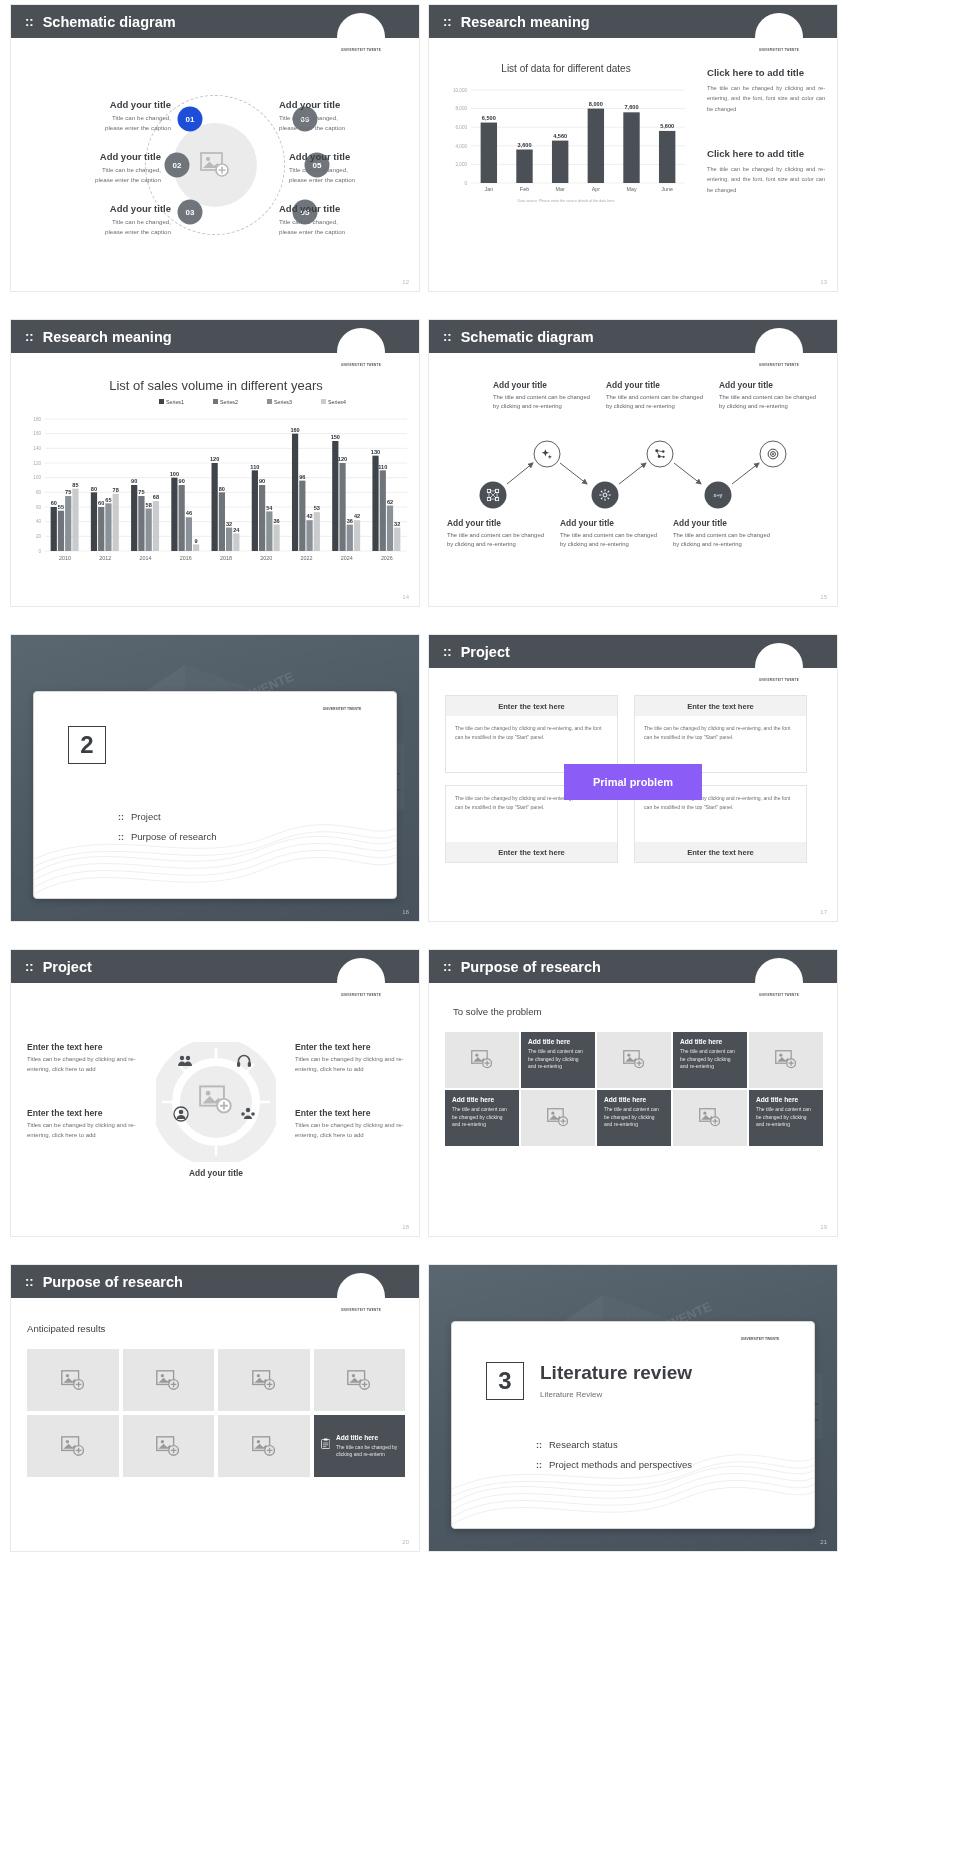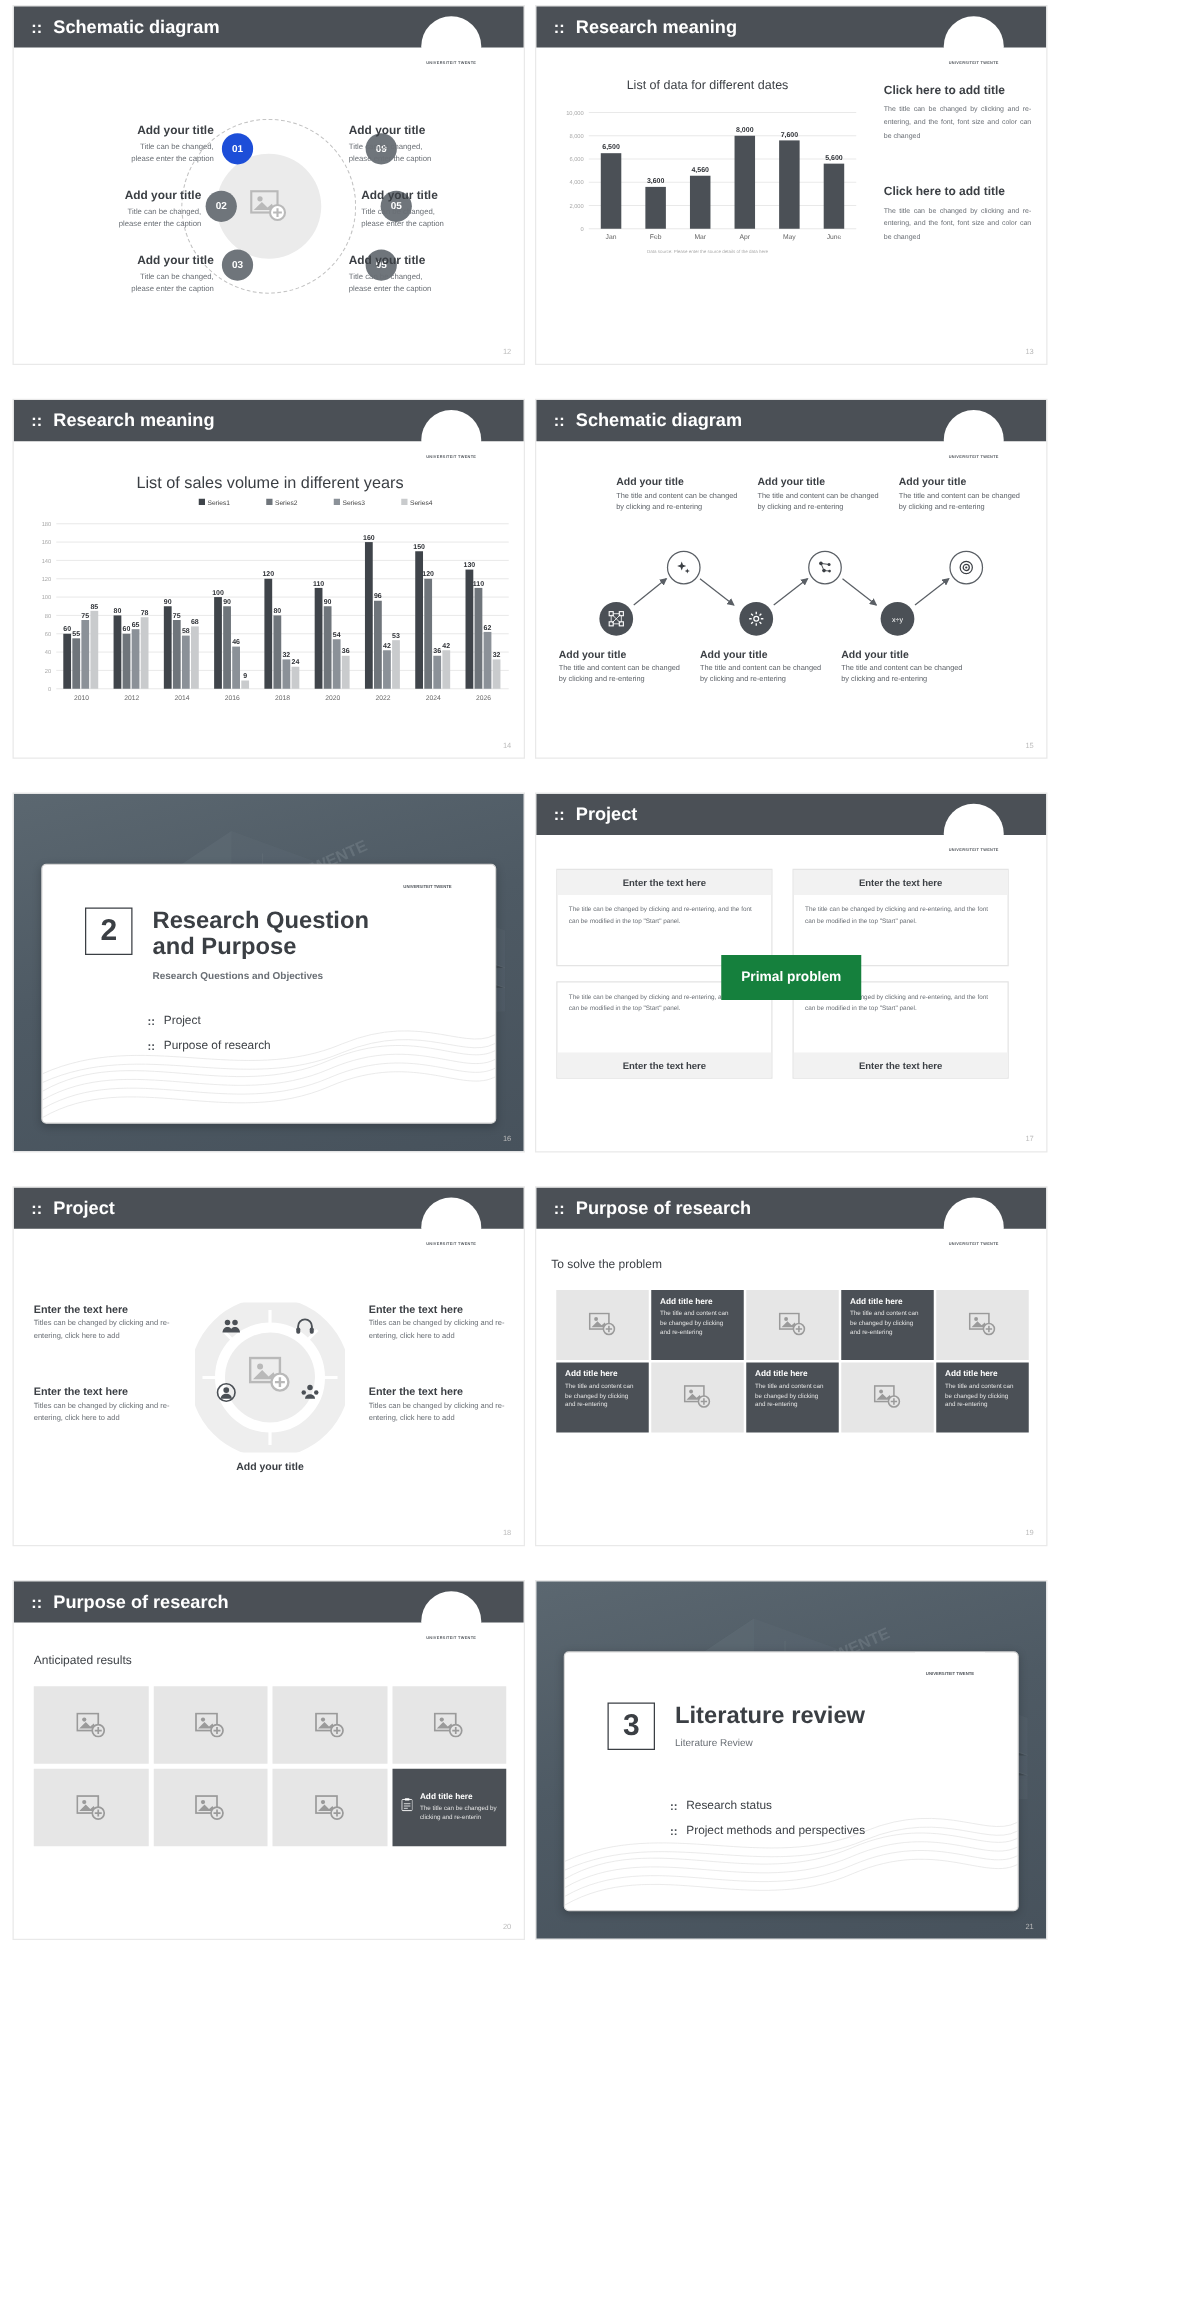--- a/index.html
+++ b/index.html
@@ -126,21 +126,21 @@
   }
   .ts-logo span { font-size: 3.4px; color: #52575d; padding-bottom: 9px; font-weight: bold; white-space: nowrap; }
   
   .pbox { position: absolute; width: 173px; height: 78px; background: #fff; border: 1px solid #e4e4e4; }
   .pbox .bar { background: #f2f2f2; height: 20px; display: flex; align-items: center; justify-content: center; }
   .pbox .bar span { font-size: 7.6px; font-weight: bold; color: #3b3f44; }
   .pbox .bd { padding: 8px 9px; font-size: 5.1px; color: #6a6f75; line-height: 1.85; }
   .pbox.bot .bar { order: 2; }
   .pcenter {
     position: absolute; left: 50%; top: 50%; transform: translate(-50%,-50%);
-    width: 112px; height: 36px; background: #15803d;
+    width: 138px; height: 36px; background: #8b5cf6;
     display: flex; align-items: center; justify-content: center;
     color: #fff; font-size: 11px; font-weight: bold; z-index: 5;
   }
   
   .d-txt { position: absolute; width: 118px; }
   .d-txt .h { font-size: 8.6px; font-weight: bold; color: #3b3f44; margin-bottom: 3px; }
   .d-txt .p { font-size: 6px; color: #6a6f75; line-height: 1.6; }
   .d-txt.l { text-align: left; }
   
   .tiles { position: absolute; display: grid; }
@@ -529,24 +529,20 @@
           <path d="M0,95 C70,55 150,105 230,70 C300,40 340,80 366,60"></path>
           <path d="M0,102 C70,62 150,112 230,77 C300,47 340,87 366,67"></path>
           <path d="M0,109 C70,69 150,119 230,84 C300,54 340,94 366,74"></path>
           <path d="M0,116 C70,76 150,126 230,91 C300,61 340,101 366,81"></path>
           <path d="M0,88 C80,52 160,98 240,64 C305,37 342,74 366,54"></path>
           <path d="M0,81 C80,45 160,91 240,57 C305,30 342,67 366,47"></path>
         </g>
       </svg>
       <div style="position:absolute; left:34px; top:34px; display:flex; align-items:flex-start; gap:16px;">
         <div class="ts-num">2</div>
-        <div>
-          <div class="ts-h" style="max-width:190px;">Research Question and Purpose</div>
-          <div class="ts-sub">Research Questions and Objectives</div>
-        </div>
       </div>
       <div style="position:absolute; left:84px; top:110px;">
         <div class="ts-li">
           <span class="d">::</span>
           <span>Project</span>
         </div>
         <div class="ts-li">
           <span class="d">::</span>
           <span>Purpose of research</span>
         </div>
@@ -665,21 +661,21 @@
   </div>
 
   <div class="slide">
     <div class="hdr">
       <span class="dots">::</span>
       <span class="t">Purpose of research</span>
     </div>
     <div class="logo-circ">
       <span>UNIVERSITEIT TWENTE</span>
     </div>
-    <div class="sec-lbl" style="left:12px; top:56px;">To solve the problem</div>
+    <div class="sec-lbl" style="left:24px; top:56px;">To solve the problem</div>
     <div id="gridA" class="tiles" style="left:16px; top:82px; width:378px; grid-template-columns:repeat(5,1fr); grid-template-rows:56px 56px; gap:2px;">
         <div class="tile">
           <svg width="22" height="19.14" viewBox="0 0 30 26">
             <rect x="1" y="1" width="21" height="17" fill="none" stroke="#9a9a9a" stroke-width="1.7"></rect>
             <circle cx="8" cy="7" r="2.1" fill="#9a9a9a"></circle>
             <path d="M3 16 L9.5 9.5 L14 14 L17.5 11 L20 16 Z" fill="#9a9a9a"></path>
             <circle cx="22" cy="18" r="6" fill="#e6e6e6" stroke="#9a9a9a" stroke-width="1.7"></circle>
             <path d="M22 14.5 v7 M18.5 18 h7" stroke="#9a9a9a" stroke-width="1.7"></path>
           </svg>
         </div>

